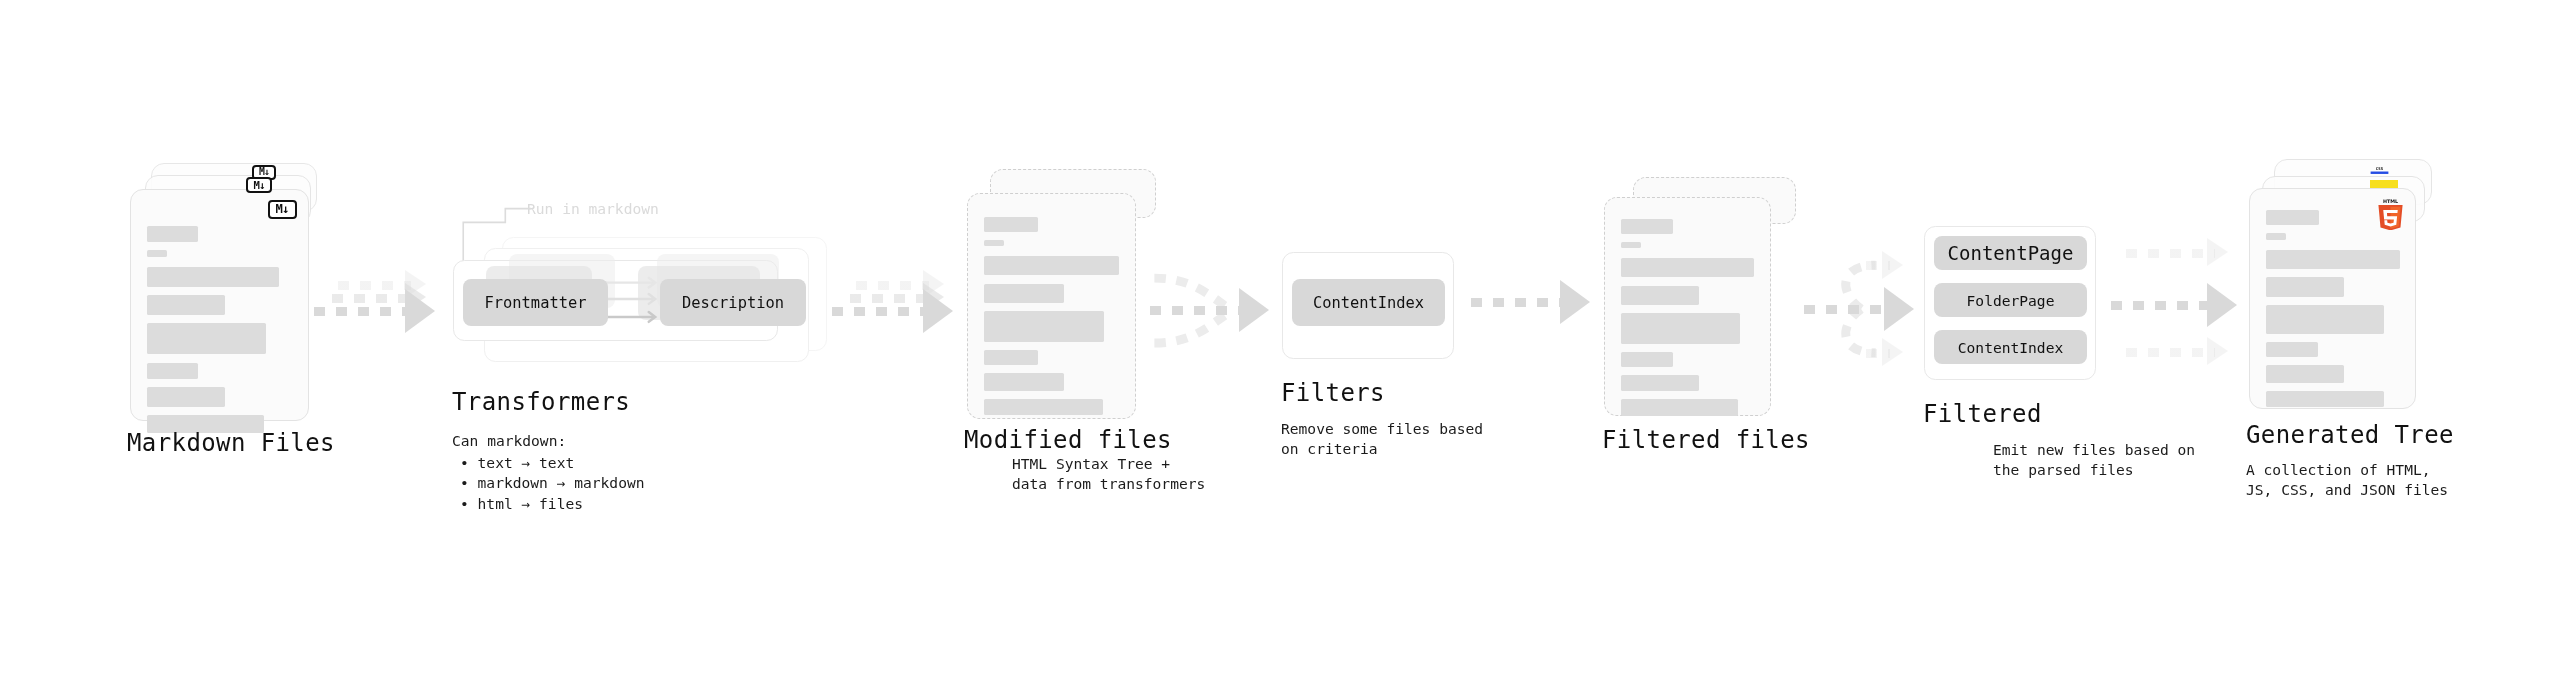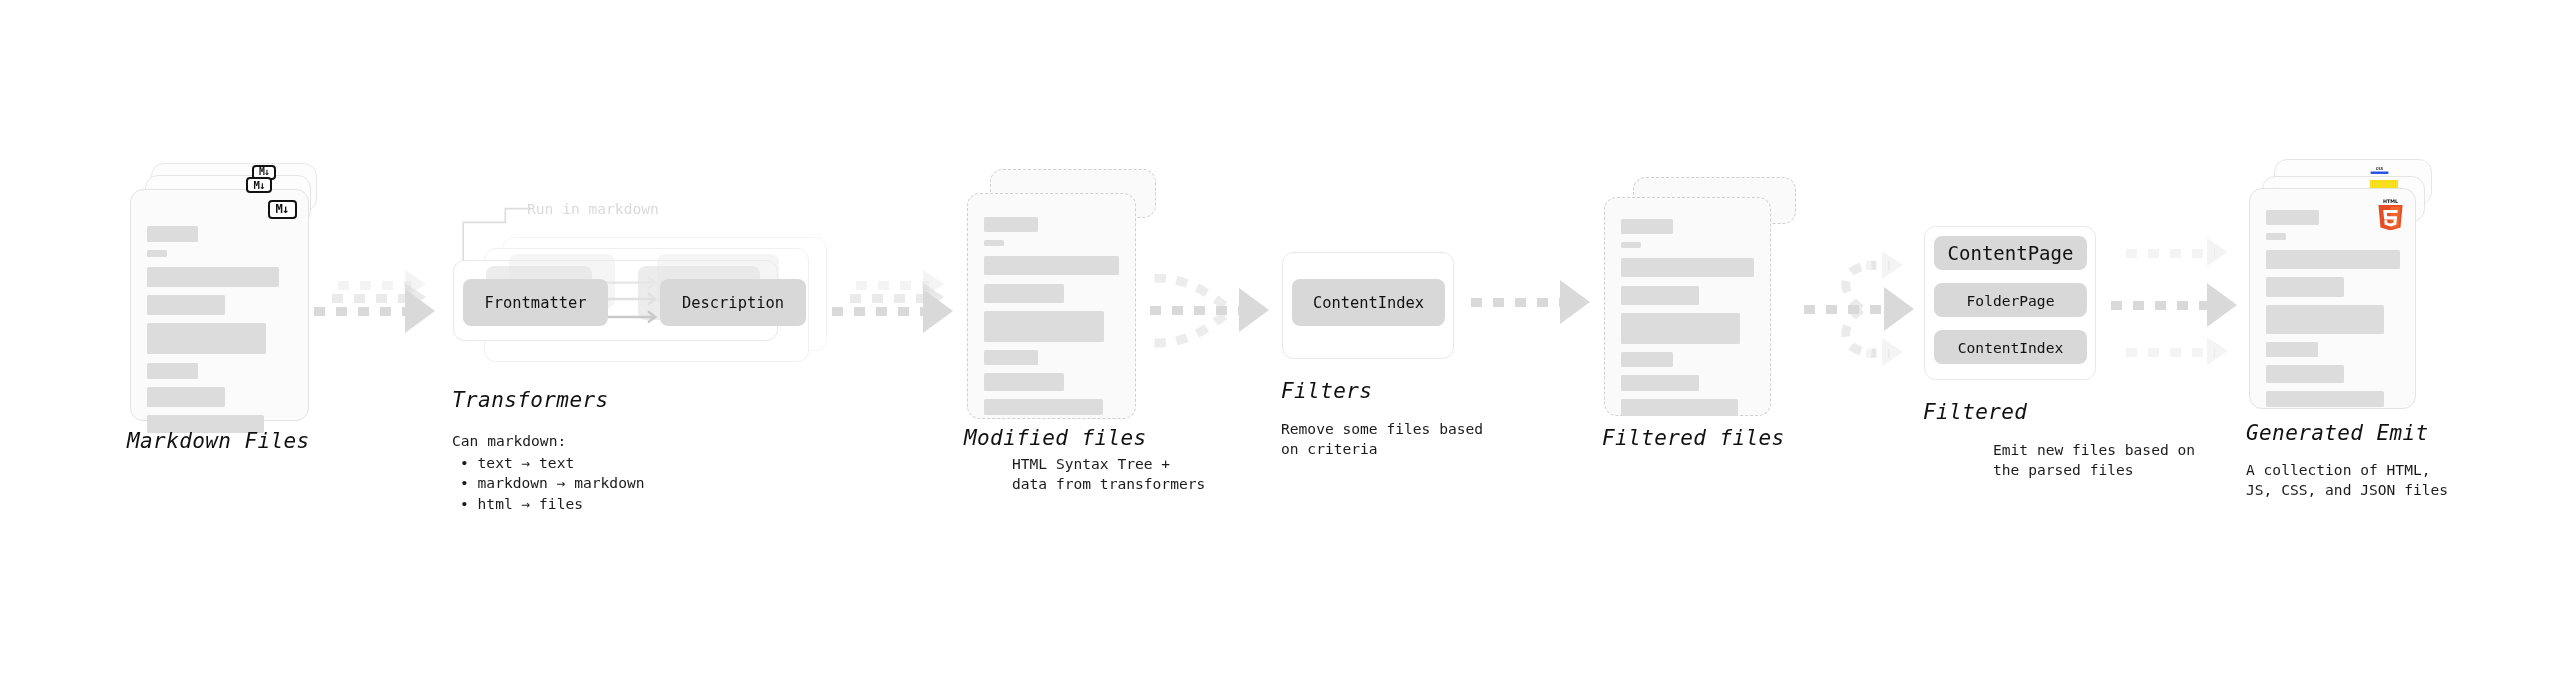--- a/index.html
+++ b/index.html
@@ -65,22 +65,22 @@
   .chip {
     position: absolute; background: #d8d8d8; border-radius: 8.1px;
     display: flex; align-items: center; justify-content: center;
     color: #111; font-size: 15.4px; white-space: nowrap;
   }
   .chip.g1 { background: #e4e4e4; opacity: .7; }
   .chip.g2 { background: #ececec; opacity: .55; }
 
   
   .heading {
-    position: absolute; font-size: 21px; color: #111;
-    white-space: nowrap; letter-spacing: 0.4px; font-style: italic;
+    position: absolute; font-size: 24px; color: #111;
+    white-space: nowrap; letter-spacing: 0.4px;
   }
   .subtext {
     position: absolute; font-size: 14.6px; color: #1b1b1b;
     line-height: 20.3px; white-space: pre-line;
   }
   .note {
     position: absolute; font-size: 14.6px; color: #dadada; white-space: nowrap;
   }
   .bullets { position: absolute; font-size: 14.6px; color: #1b1b1b; line-height: 20.3px; }
   .bullets div { white-space: nowrap; }
@@ -289,19 +289,19 @@
         <div class="ln" style="width:19.5px; height:6.5px; margin-bottom:9.8px;"></div>
         <div class="ln" style="width:134px;height:19.5px;"></div>
         <div class="ln" style="width:78px; height:19.5px;"></div>
         <div class="ln" style="width:118px;height:29px;"></div>
         <div class="ln" style="width:52px; height:14.6px;"></div>
         <div class="ln" style="width:78px; height:18px;"></div>
         <div class="ln" style="width:118px;height:16.3px;"></div>
       </div>
     </div>
 
-    <div class="heading" style="left:2246px; top:421px;">Generated Emit</div>
+    <div class="heading" style="left:2246px; top:421px;">Generated Tree</div>
     <div class="subtext" style="left:2246px; top:460px;">A collection of HTML,
 JS, CSS, and JSON files</div>
   </div>
 
 </div>
 
 
 </body></html>

